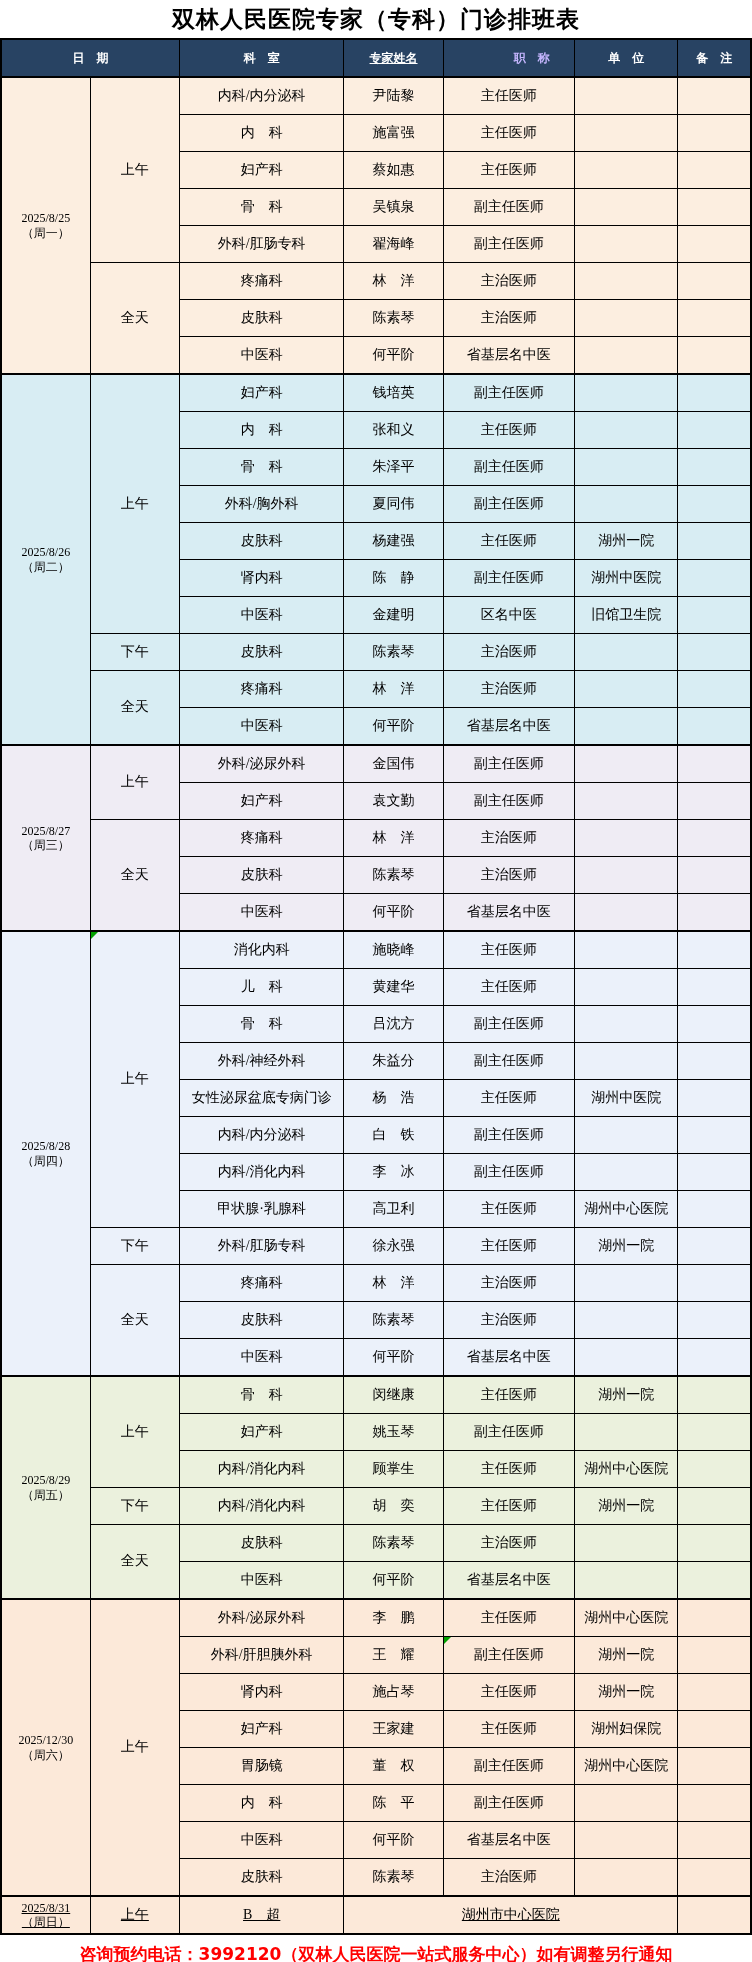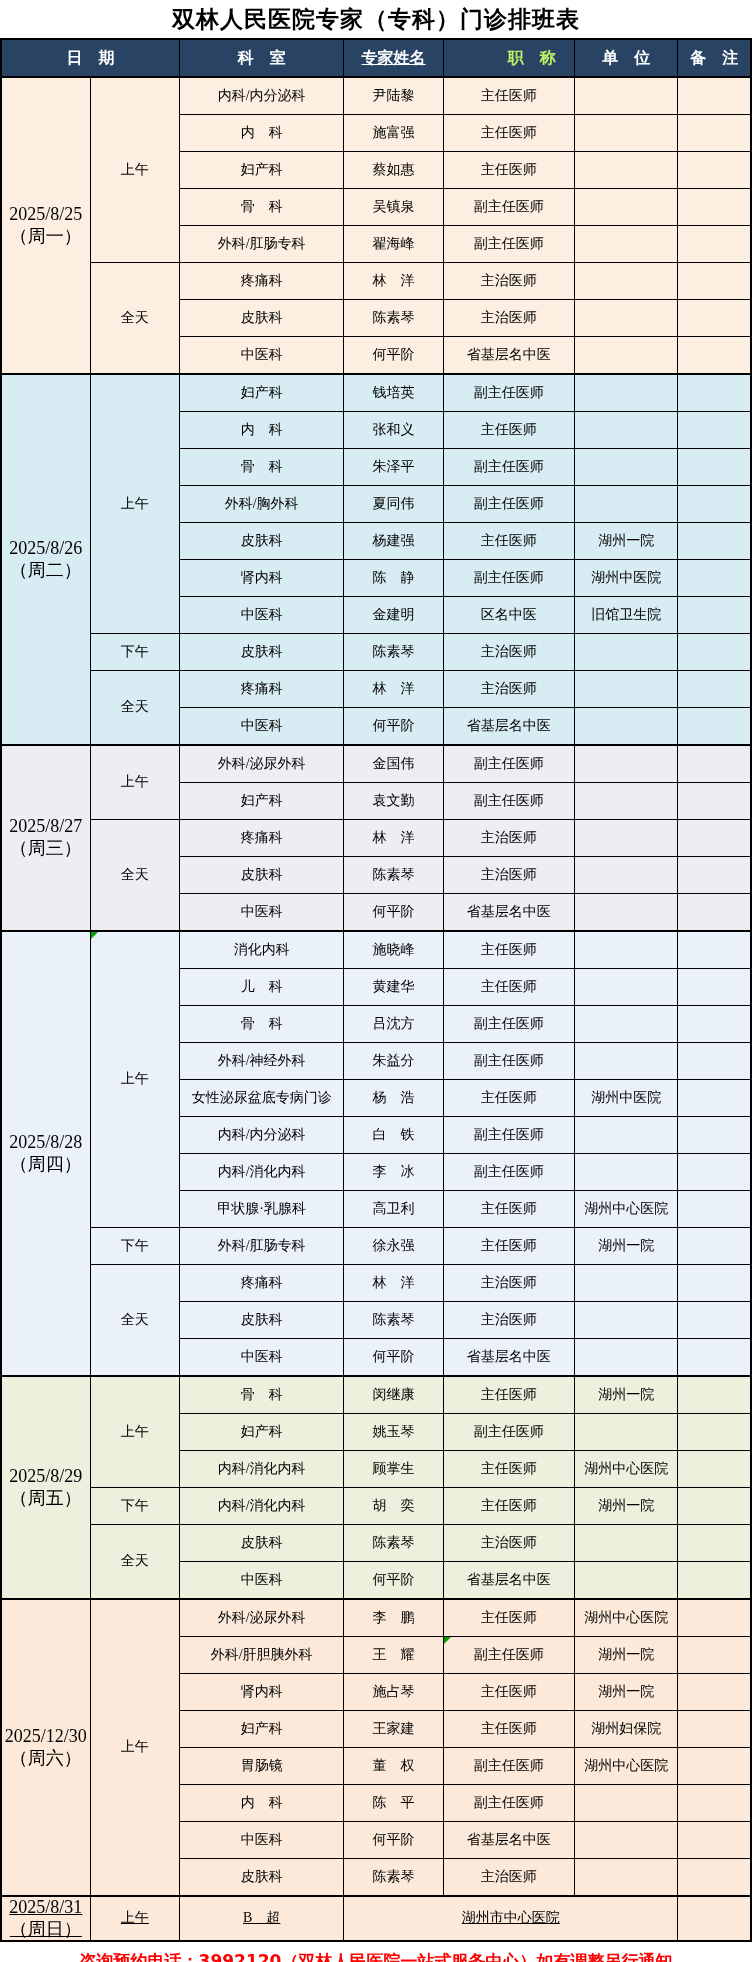--- a/index.html
+++ b/index.html
@@ -18,41 +18,41 @@
     letter-spacing:1px;
   }
   table.schedule{
     width:752px;
     border-collapse:collapse;
     table-layout:fixed;
     border:2px solid #000;
   }
   table.schedule th{
     color:#fff;
-    font-size:16px;
+    font-size:12px;
     font-weight:bold;
     height:34px;
     border:1px solid #000;
     text-align:center;
     font-family:"DejaVu Sans","Liberation Sans",sans-serif;
   }
   table.schedule td{
     border:1px solid #000;
     height:36px;
     text-align:center;
     vertical-align:middle;
     font-size:14px;
     line-height:1.2;
     padding:0 1px;
     overflow:hidden;
     white-space:nowrap;
   }
   table.schedule td.date{
     white-space:pre-line;
-    font-size:18px;
+    font-size:12px;
   }
   tr.group-start td{border-top:2.5px solid #000;}
   td.marker{position:relative;}
   td.marker::before{
     content:"";
     position:absolute;top:0;left:0;
     width:0;height:0;
     border-top:7px solid #00A000;
     border-right:7px solid transparent;
   }
@@ -78,21 +78,21 @@
       <col style="width:99px">
         <col style="width:131px">
         <col style="width:103px">
         <col style="width:73px">
     </colgroup>
     <thead>
       <tr>
         <th colspan="2" style="background: rgb(40, 67, 99); color: rgb(255, 255, 255);">日　期</th>
         <th style="background: rgb(40, 67, 99); color: rgb(255, 255, 255);">科　室</th>
         <th style="background: rgb(40, 67, 99); color: rgb(255, 255, 255); text-decoration: underline;">专家姓名</th>
-        <th style="background: rgb(40, 67, 99); color: #bef264; padding-left: 47px;">职　称</th>
+        <th style="background: rgb(40, 67, 99); color: #c4b5fd; padding-left: 47px;">职　称</th>
         <th style="background: rgb(40, 67, 99); color: rgb(255, 255, 255);">单　位</th>
         <th style="background: rgb(40, 67, 99); color: rgb(255, 255, 255);">备　注</th>
       </tr>
     </thead>
     <tbody id="tbody">
         <tr class="group-start" style="background: rgb(252, 238, 224);">
           <td rowspan="8" class="date">2025/8/25
 （周一）</td>
           <td rowspan="5">上午</td>
           <td class="dept">内科/内分泌科</td>

